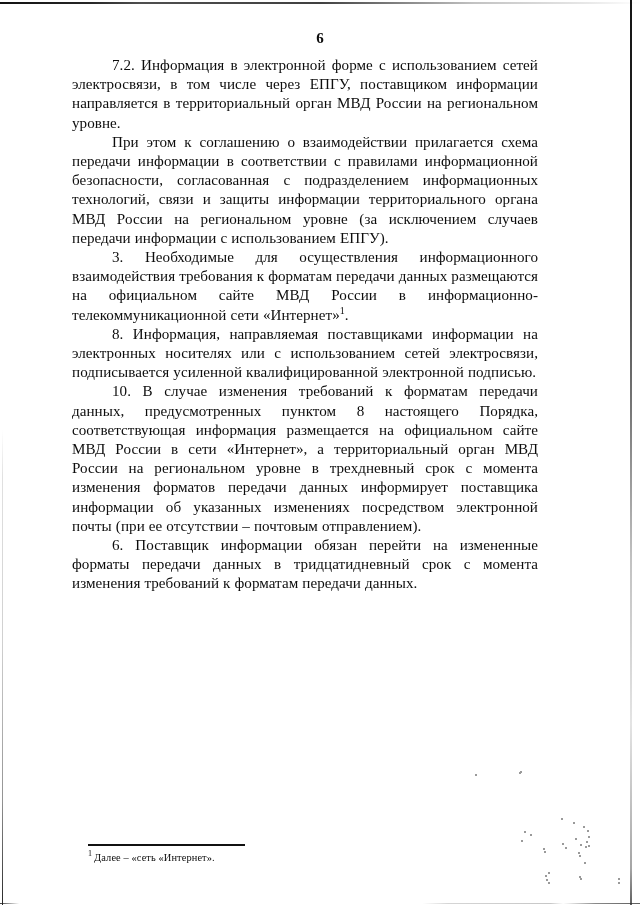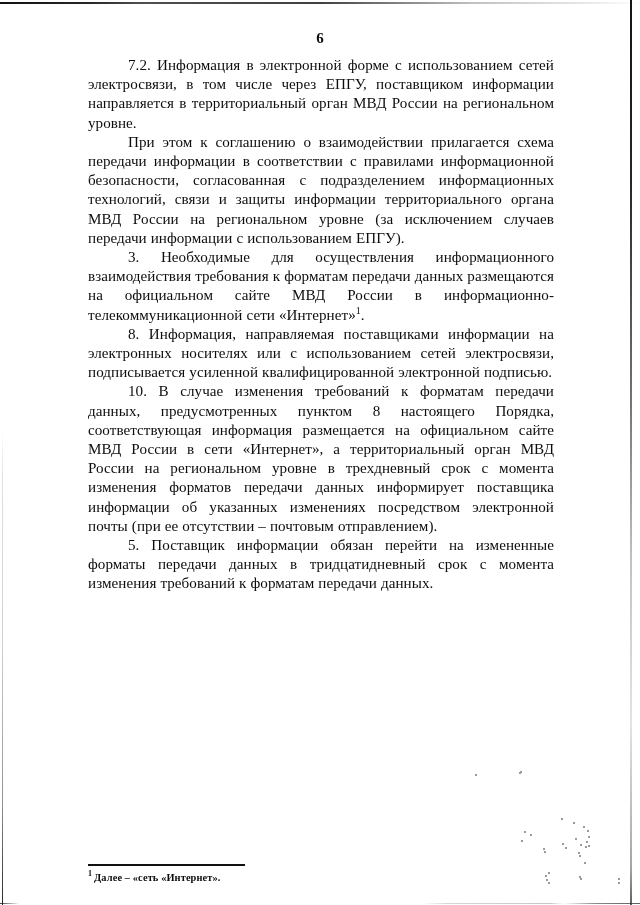--- a/index.html
+++ b/index.html
@@ -90,21 +90,21 @@
     width: 640px;
     text-align: center;
     font-size: 15px;
     font-weight: bold;
     letter-spacing: 0.2px;
   }
 
   
   .body-column {
     position: absolute;
-    left: 88px;
+    left: 72px;
     top: 56px;
     width: 466px;
   }
   .para {
     margin: 0;
     text-indent: 40px;
     text-align: justify;
     font-size: 15.1px;
     line-height: 19.2px;
     letter-spacing: 0.05px;
@@ -114,23 +114,22 @@
   .fn-ref {
     font-size: 10px;
     vertical-align: super;
     line-height: 0;
   }
 
   
   .footnote-block {
     position: absolute;
     left: 88px;
-    top: 864px;
+    top: 844px;
     width: 466px;
-    font-weight: bold;
   }
   .footnote-rule {
     width: 157px;
     height: 1.6px;
     background: #111;
     margin: 0 0 5px 0;
   }
   .footnote-text {
     margin: 0;
     font-size: 10.4px;
@@ -196,21 +195,21 @@
     <p class="para">7.2. Информация в электронной форме с использованием сетей электросвязи, в том числе через ЕПГУ, поставщиком информации направляется в территориальный орган МВД России на региональном уровне.</p>
 
     <p class="para">При этом к соглашению о взаимодействии прилагается схема передачи информации в соответствии с правилами информационной безопасности, согласованная с подразделением информационных технологий, связи и защиты информации территориального органа МВД России на региональном уровне (за исключением случаев передачи информации с использованием ЕПГУ).</p>
 
     <p class="para"><span>3. Необходимые для осуществления информационного взаимодействия требования к форматам передачи данных размещаются на официальном сайте МВД России в информационно-телекоммуникационной сети «Интернет»</span><span class="fn-ref">1</span><span>.</span></p>
 
     <p class="para">8. Информация, направляемая поставщиками информации на электронных носителях или с использованием сетей электросвязи, подписывается усиленной квалифицированной электронной подписью.</p>
 
     <p class="para">10. В случае изменения требований к форматам передачи данных, предусмотренных пунктом 8 настоящего Порядка, соответствующая информация размещается на официальном сайте МВД России в сети «Интернет», а территориальный орган МВД России на региональном уровне в трехдневный срок с момента изменения форматов передачи данных информирует поставщика информации об указанных изменениях посредством электронной почты (при ее отсутствии – почтовым отправлением).</p>
 
-    <p class="para">5. Поставщик информации обязан перейти на измененные форматы передачи данных в тридцатидневный срок с момента изменения требований к форматам передачи данных.</p>
+    <p class="para">6. Поставщик информации обязан перейти на измененные форматы передачи данных в тридцатидневный срок с момента изменения требований к форматам передачи данных.</p>
 
   </div>
 
   <div class="footnote-block">
     <div class="footnote-rule"></div>
     <p class="footnote-text"><span class="fn-num">1</span><span>Далее – «сеть «Интернет».</span></p>
   </div>
 
 </div>
 

